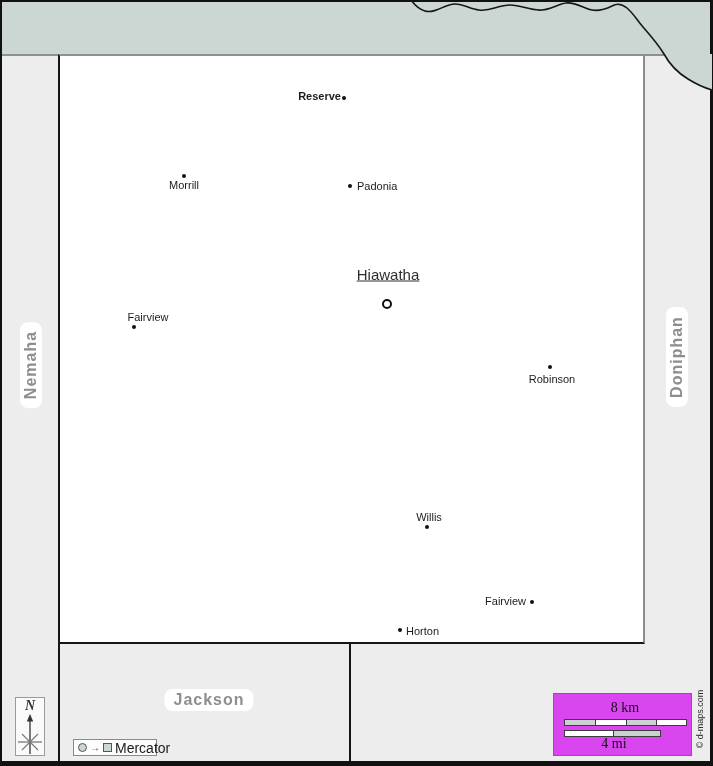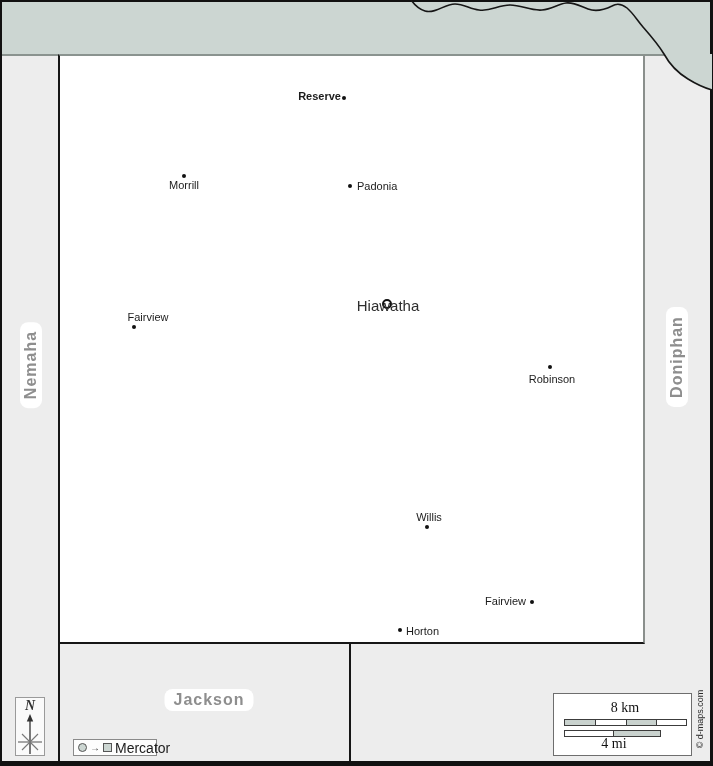--- a/index.html
+++ b/index.html
@@ -78,21 +78,21 @@
     background:#fdfdfd; border:1px solid #8a8a8a;
     display:flex; align-items:center; padding:0 4px; gap:3px;
   }
   .proj-circle { width:9px; height:9px; border:1px solid #555; border-radius:50%; background:#ccd6d2; flex:none; }
   .proj-square { width:9px; height:9px; border:1px solid #555; background:#ccd6d2; flex:none; }
   .proj-arrow  { font-size:10px; color:#444; line-height:1; flex:none; }
   .proj-text   { font-size:14px; color:#1c1c1c; }
   
   .scale-box {
     position:absolute; left:553px; top:693px; width:139px; height:63px;
-    background:#ffffff; border:1px solid #6e6e6e;
+    background:#d946ef; border:1px solid #6e6e6e;
   }
   .scale-text {
     position:absolute; transform:translate(-50%,-50%);
     font-family:"Liberation Serif", serif; font-size:14px; color:#111;
     white-space:nowrap;
   }
   .bar { position:absolute; border:1px solid #3c3c3c; display:flex; }
   .bar > span { height:100%; }
   .bar > span + span { border-left:1px solid #3c3c3c; }
   .km-bar { left:10px; top:25px; width:123px; height:7px; }
@@ -133,21 +133,21 @@
   <div class="region-label" style="left:209px; top:700px;">Jackson</div>
 
   <div id="cities-layer">
       <span class="city-dot" style="left: 344px; top: 98px;"></span>
       <span class="city-label left" style="left: 341px; top: 96px; font-weight: bold;">Reserve</span>
       <span class="city-dot" style="left: 184px; top: 176px;"></span>
       <span class="city-label center" style="left: 184px; top: 185px;">Morrill</span>
       <span class="city-dot" style="left: 350px; top: 186px;"></span>
       <span class="city-label right" style="left: 357px; top: 186px;">Padonia</span>
       <span class="seat-ring" style="left: 387px; top: 304px;"></span>
-      <span class="city-label center seat" style="left: 388px; top: 305px;">Hiawatha</span>
+      <span class="city-label center seat" style="left: 388px; top: 274px; text-decoration: underline;">Hiawatha</span>
       <span class="city-dot" style="left: 134px; top: 327px;"></span>
       <span class="city-label center" style="left: 148px; top: 317px;">Fairview</span>
       <span class="city-dot" style="left: 550px; top: 367px;"></span>
       <span class="city-label center" style="left: 552px; top: 379px;">Robinson</span>
       <span class="city-dot" style="left: 427px; top: 527px;"></span>
       <span class="city-label center" style="left: 429px; top: 517px;">Willis</span>
       <span class="city-dot" style="left: 532px; top: 602px;"></span>
       <span class="city-label left" style="left: 526px; top: 601px;">Fairview</span>
       <span class="city-dot" style="left: 400px; top: 630px;"></span>
       <span class="city-label right" style="left: 406px; top: 631px;">Horton</span>

